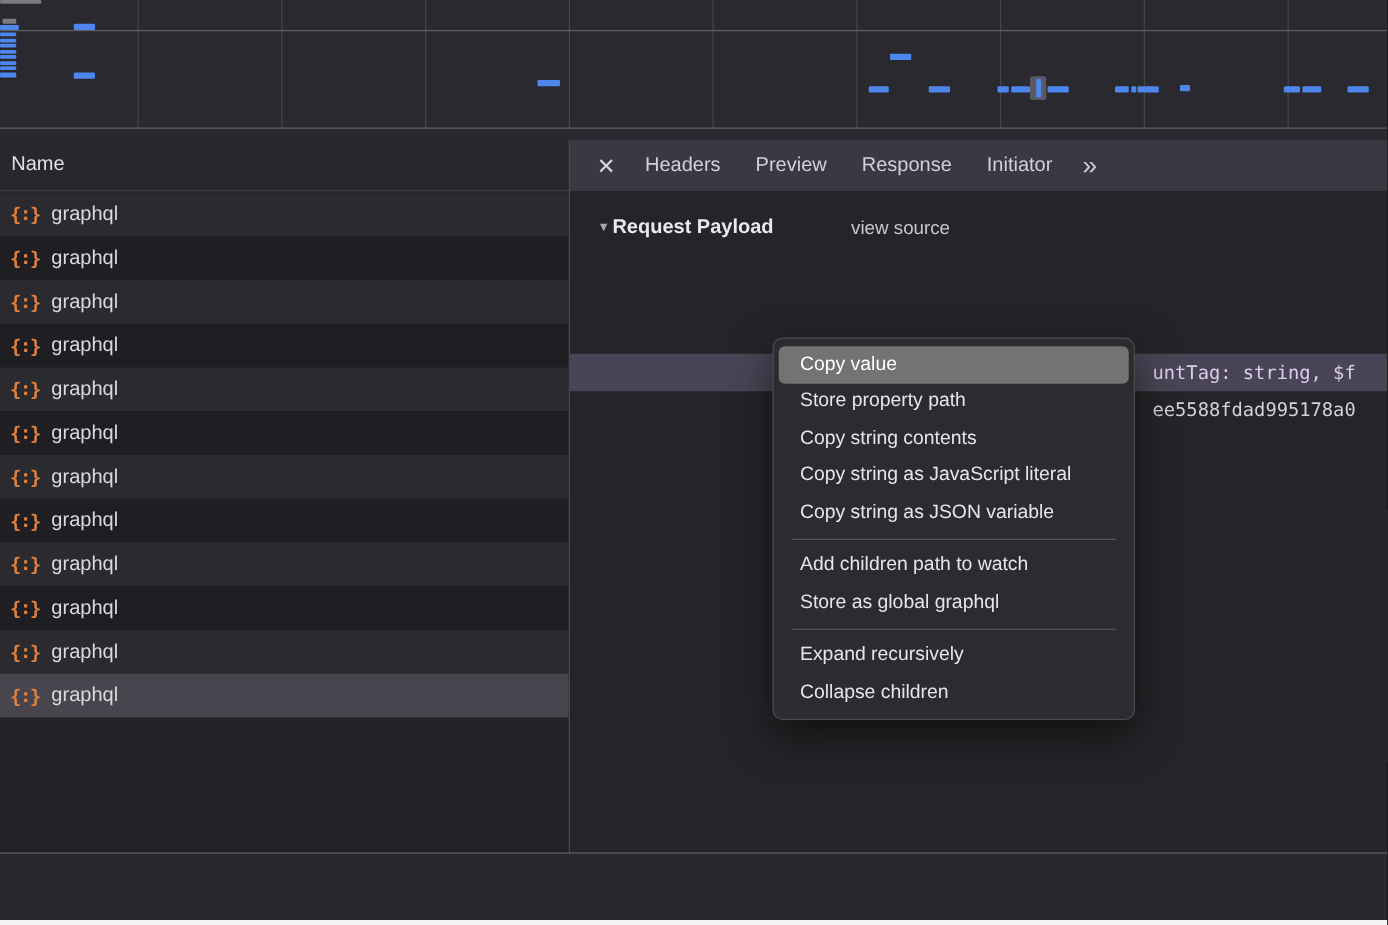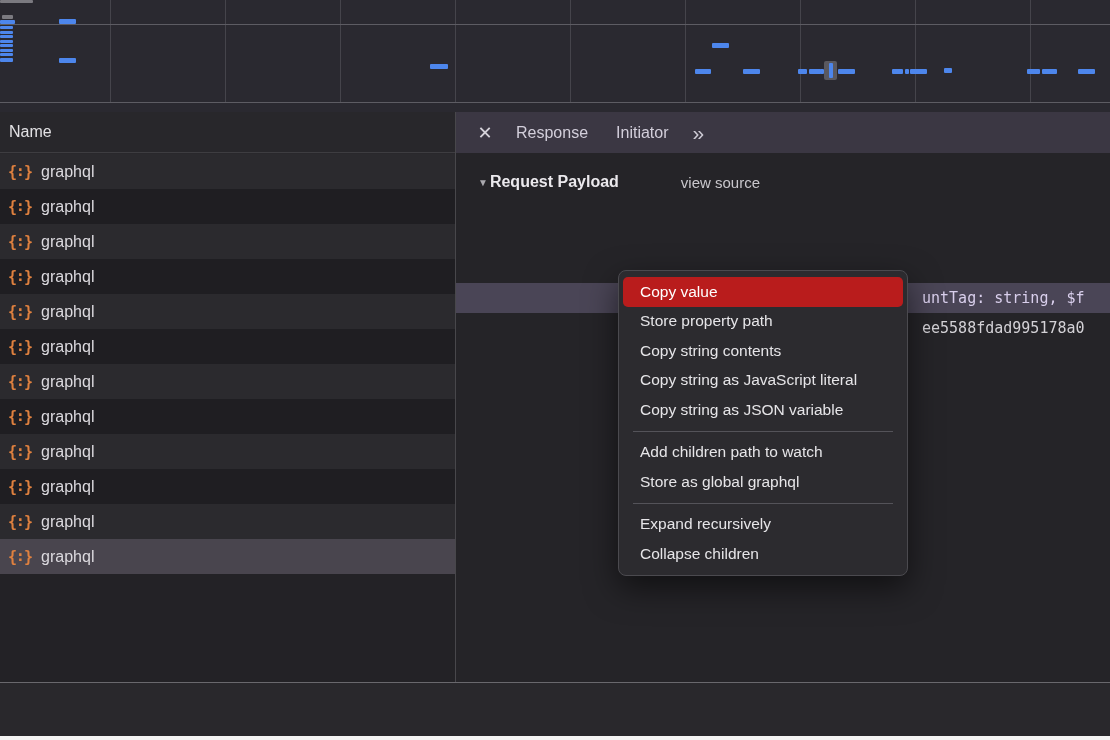--- a/index.html
+++ b/index.html
@@ -90,21 +90,21 @@
     position:absolute; left:618px; top:270px; width:290px;
     background:#2c2b2f; border:1px solid #4b4a4f; border-radius:8px;
     box-shadow:0 12px 32px rgba(0,0,0,0.55);
     padding:6px 0; z-index:50;
   }
   .menu-item {
     height:29.5px; display:flex; align-items:center;
     padding:0 17px; margin:0 4px; border-radius:5px;
     color:#e6e5e8; font-size:15.5px; cursor:default;
   }
-  .menu-item.highlighted { background:#b91c1c; color:#ffffff; }
+  .menu-item.highlighted { background:#737373; color:#ffffff; }
   .menu-divider { border-top:1px solid #545359; margin:6px 14px; }
 </style>
 </head>
 <body>
 
 <div id="app">
 
   <div id="timeline">
       <div class="grid-v" style="left: 110px;"></div>
       <div class="grid-v" style="left: 225px;"></div>
@@ -202,20 +202,22 @@
         <span class="req-icon">{∶}</span>
         <span class="req-label">graphql</span>
       </div>
     </div>
 
   <div id="tabbar">
     <div id="close-btn">
       <span>✕</span>
     </div>
     <div id="tabs-holder" style="display:flex">
+        <div class="tab">Headers</div>
+        <div class="tab">Preview</div>
         <div class="tab">Response</div>
         <div class="tab">Initiator</div>
       </div>
     <div id="overflow-btn">
       <span>»</span>
     </div>
   </div>
 
   <div id="details">
     <div id="payload-title-row">

